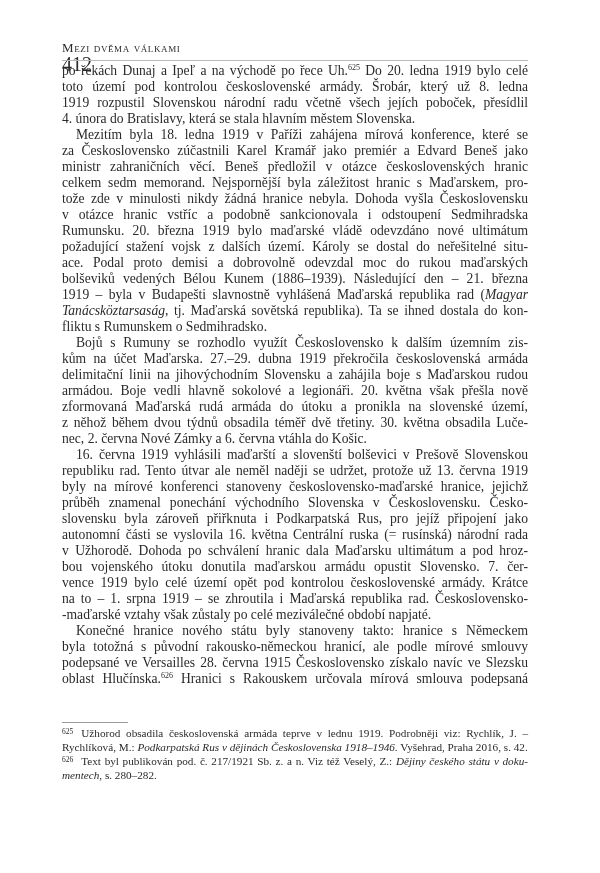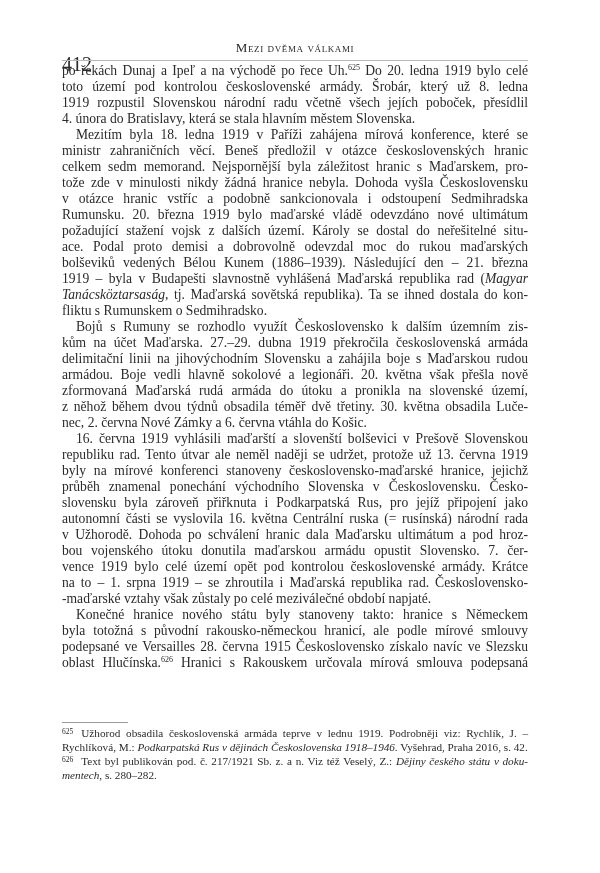--- a/index.html
+++ b/index.html
@@ -1,21 +1,21 @@
 <!DOCTYPE html>
 <html><head>
 <meta charset="utf-8">
 <style>
   html, body { margin: 0; padding: 0; background: #ffffff; }
   body { width: 600px; height: 873px; position: relative; overflow: hidden;
          font-family: "Liberation Serif", "DejaVu Serif", serif; color: #2a2a2a; }
   .page { position: absolute; left: 0; top: 0; width: 600px; height: 873px; }
   .running-head { position: absolute; left: 62px; top: 39px; width: 466px; height: 18px; }
   .page-number { position: absolute; left: 0; top: 16px; font-size: 20px; line-height: 18px; }
-  .running-title { position: absolute; left: 0; right: 0; top: 0; text-align: center;
+  .running-title { position: absolute; left: 0; right: 0; top: 0; 
                    font-size: 13px; line-height: 18px; font-variant: small-caps; letter-spacing: 0.6px; }
   .head-rule { position: absolute; left: 62px; top: 60px; width: 466px; height: 0;
                border-top: 1px solid #b8b8b8; }
   .body-text { position: absolute; left: 62px; top: 63px; width: 466px; }
   .line { display: block; font-size: 13.6px; line-height: 16px; height: 16px;
           text-align: justify; text-align-last: justify; white-space: nowrap; }
   .line.last { text-align-last: left; }
   .line.indent { padding-left: 14px; }
   .line-inner { display: block; white-space: normal; text-align: justify; text-align-last: inherit; }
   sup.fnref { font-size: 8px; line-height: 0; vertical-align: 5px; }
@@ -49,20 +49,23 @@
         <span class="line">
           <span class="line-inner"><span>1919 rozpustil Slovenskou národní radu včetně všech jejích poboček, přesídlil</span></span>
         </span>
         <span class="line last">
           <span class="line-inner"><span>4. února do Bratislavy, která se stala hlavním městem Slovenska.</span></span>
         </span>
       </div>
       <div>
         <span class="line indent">
           <span class="line-inner"><span>Mezitím byla 18. ledna 1919 v Paříži zahájena mírová konference, které se</span></span>
+        </span>
+        <span class="line">
+          <span class="line-inner"><span>za Československo zúčastnili Karel Kramář jako premiér a Edvard Beneš jako</span></span>
         </span>
         <span class="line">
           <span class="line-inner"><span>ministr zahraničních věcí. Beneš předložil v otázce československých hranic</span></span>
         </span>
         <span class="line">
           <span class="line-inner"><span>celkem sedm memorand. Nejspornější byla záležitost hranic s Maďarskem, pro-</span></span>
         </span>
         <span class="line">
           <span class="line-inner"><span>tože zde v minulosti nikdy žádná hranice nebyla. Dohoda vyšla Československu</span></span>
         </span>

